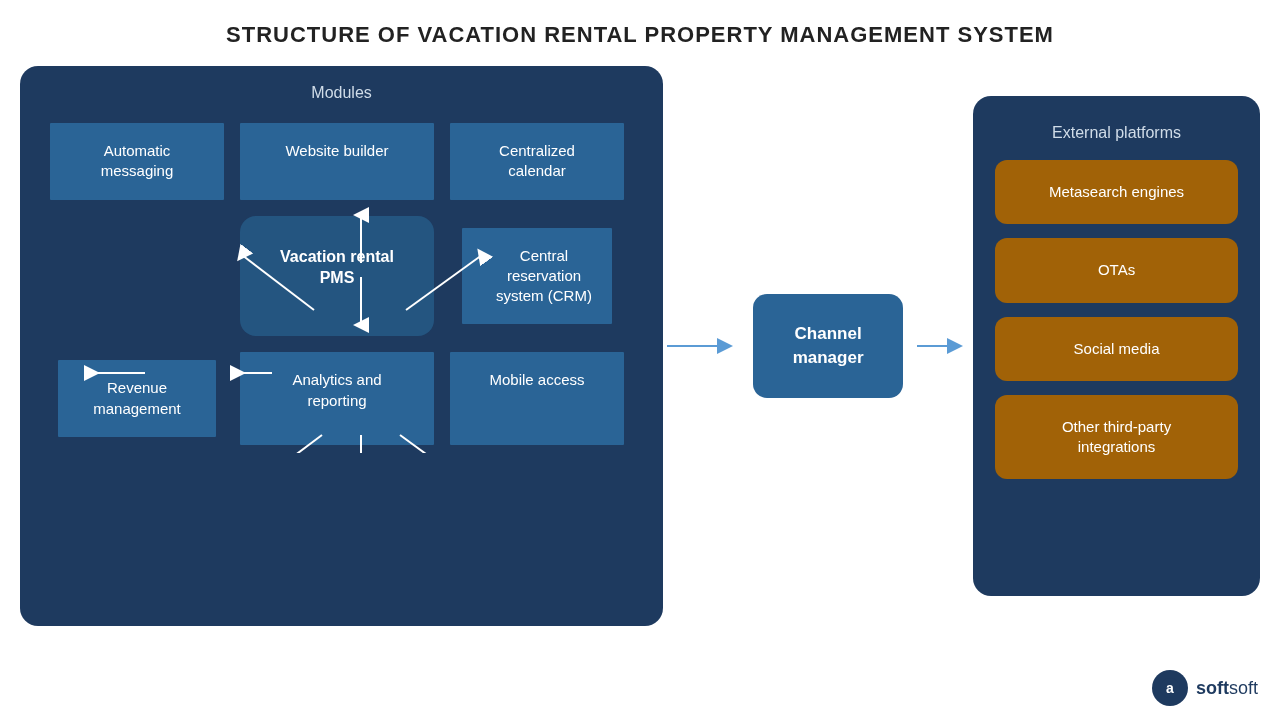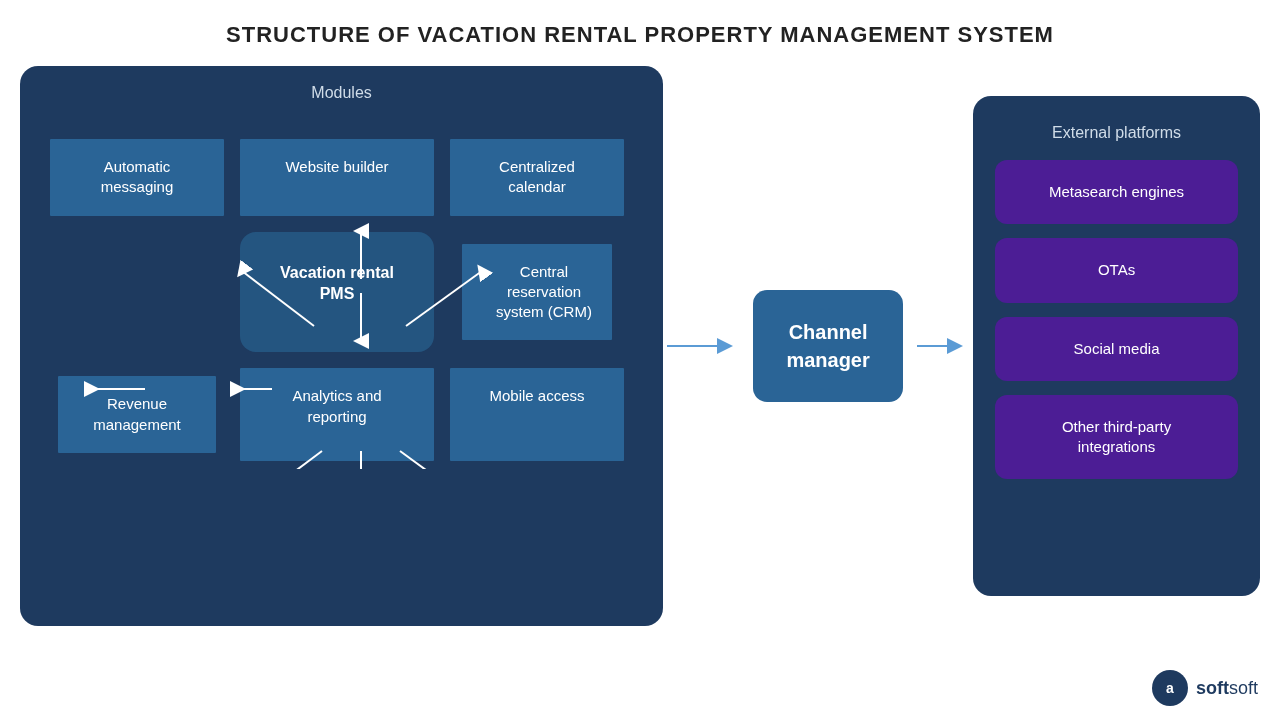--- a/index.html
+++ b/index.html
@@ -42,21 +42,21 @@
       min-height: 560px;
       position: relative;
       display: flex;
       flex-direction: column;
       align-items: center;
     }
 
     .modules-label {
       color: #d0dce8;
       font-size: 16px;
-      margin-bottom: 29px;
+      margin-bottom: 13px;
       text-align: center;
     }
 
     .modules-grid {
       display: grid;
       grid-template-columns: 190px 210px 190px;
       grid-template-rows: auto auto auto;
       gap: 0px;
       width: 100%;
       position: relative;
@@ -134,21 +134,21 @@
     .channel-manager-wrap {
       display: flex;
       align-items: center;
       margin: 0 10px;
     }
 
     .channel-manager-box {
       background: #2a6496;
       border-radius: 14px;
       color: #ffffff;
-      font-size: 20px;
+      font-size: 17px;
       font-weight: 600;
       text-align: center;
       padding: 28px 22px;
       width: 150px;
       line-height: 1.4;
     }
 
     
     .connector {
       display: flex;
@@ -175,21 +175,21 @@
     }
 
     .external-items {
       display: flex;
       flex-direction: column;
       gap: 14px;
       width: 100%;
     }
 
     .external-btn {
-      background: #4c1d95;
+      background: #a16207;
       border-radius: 12px;
       color: #ffffff;
       font-size: 15px;
       font-weight: 500;
       text-align: center;
       padding: 22px 10px;
       line-height: 1.35;
     }
 
     

